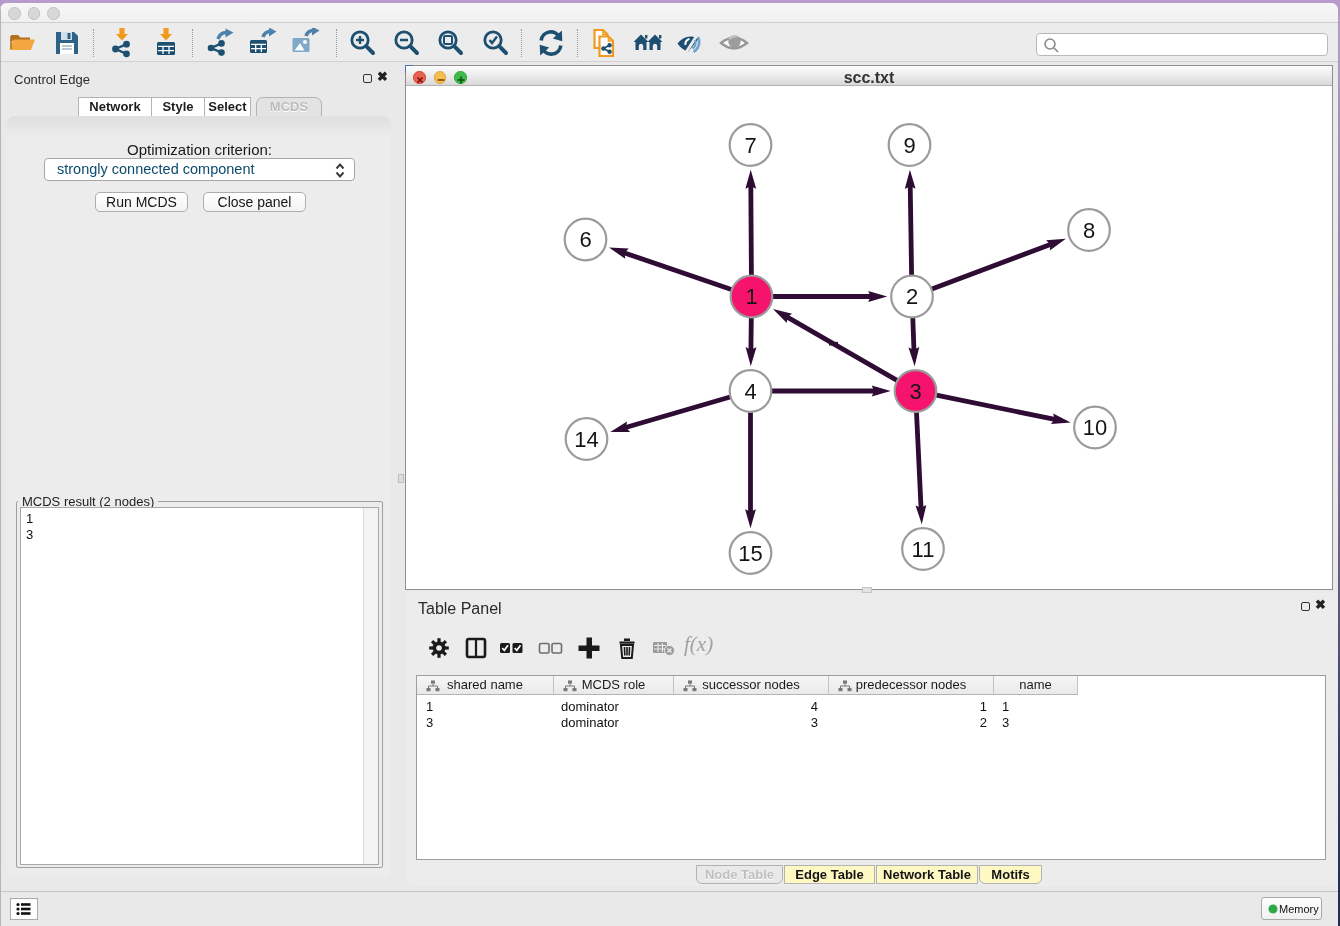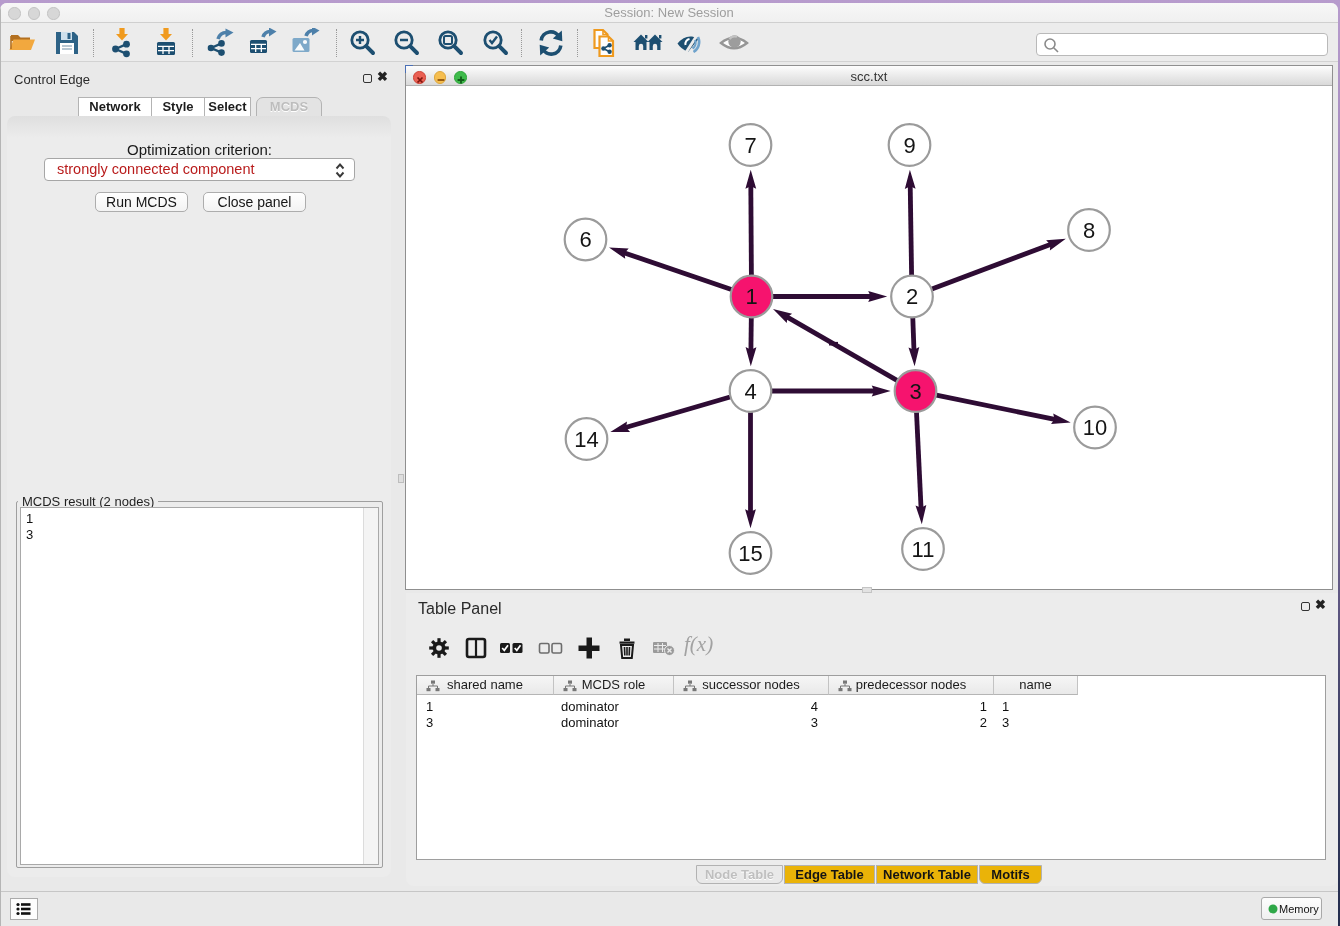--- a/index.html
+++ b/index.html
@@ -15,52 +15,51 @@
 .ticon { top:5px; width:30px; height:30px; }
 #searchbox { left:1036px; top:10px; width:292px; height:23px; background:#fff; border:1px solid #b9b9b9; border-radius:4px; }
 
 #cp-title { left:14px; top:72px; font-size:13px; color:#2a2a2a; }
 .hdr-float { width:9px; height:9px; border:1.5px solid #333; border-radius:2px; background:transparent; }
 .hdr-x { font-size:13px; font-weight:bold; color:#222; }
 .tab { position:absolute; top:97px; height:20px; background:#ffffff; border:1px solid #b3b3b3; font-size:13px; font-weight:bold; color:#1c1c1c; text-align:center; line-height:18px; }
 #cp-content { left:7px; top:116px; width:384px; height:761px; background:#ececec; border-radius:8px; }
 #cp-content-top { left:7px; top:116px; width:384px; height:22px; background:linear-gradient(180deg,#dfdfdf,#ececec); border-radius:8px 8px 0 0; }
 #opt-label { left:8px; top:141px; width:383px; text-align:center; font-size:15px; color:#1a1a1a; }
-#cp-select { left:44px; top:158px; width:311px; height:23px; background:#fff; border:1px solid #a6a6a6; border-radius:4px; font-size:14.5px; color:#b91c1c; line-height:21px; padding-left:12px; }
+#cp-select { left:44px; top:158px; width:311px; height:23px; background:#fff; border:1px solid #a6a6a6; border-radius:4px; font-size:14.5px; color:#0c4a6e; line-height:21px; padding-left:12px; }
 .cp-btn { position:absolute; top:192px; height:20px; background:linear-gradient(180deg,#ffffff,#f3f3f3); border:1px solid #adadad; border-radius:5px; font-size:14px; color:#161616; text-align:center; line-height:18px; }
 #mcds-fs { left:16px; top:501px; width:367px; height:367px; border:1px solid #9f9f9f; border-radius:2px; }
 #mcds-legend { left:18px; top:494px; background:#ececec; padding:0 4px; font-size:13px; color:#1f1f1f; }
 #mcds-list { left:20px; top:507px; width:359px; height:358px; background:#fff; border:1px solid #a9a9a9; font-size:13px; color:#111; }
 #mcds-sb { left:363px; top:508px; width:15px; height:356px; background:#f4f4f4; border-left:1px solid #dcdcdc; }
 
 #netwin { left:405px; top:65px; width:928px; height:525px; border:1px solid #8f8f8f; background:#fff; }
 #netwin-tb { position:absolute; left:0; top:0; width:926px; height:20px; background:linear-gradient(180deg,#fdfdfd,#d9d9d9); border-bottom:1px solid #b2b2b2; }
-#netwin-title { position:absolute; left:0; top:3px; width:926px; text-align:center; font-size:13px; font-weight:normal; color:#333; }
+#netwin-title { position:absolute; left:0; top:3px; width:926px; text-align:center; font-size:16px; font-weight:bold; color:#333; }
 .mac { position:absolute; top:5px; width:12.5px; height:12.5px; border-radius:50%; }
 
 #tablepanel { left:406px; top:593px; width:932px; height:293px; background:#ececec; border-radius:0 0 8px 8px; }
 #tp-title { left:418px; top:600px; font-size:16px; color:#2a2a2a; }
 #tp-table { left:416px; top:675px; width:910px; height:185px; background:#fff; border:1px solid #9e9e9e; }
 .th-cell { position:absolute; top:0; height:19px; box-sizing:border-box; background:linear-gradient(180deg,#f6f6f6,#e9e9e9); border-right:1px solid #c3c3c3; border-bottom:1px solid #b5b5b5; font-size:13px; color:#1b1b1b; text-align:center; line-height:18px; }
 .td { position:absolute; font-size:13px; color:#111; }
-.btab { position:absolute; top:865px; height:19px; background:#eab308; border:1px solid #b2b2b2; font-size:13px; font-weight:bold; color:#141414; text-align:center; line-height:17px; }
+.btab { position:absolute; top:865px; height:19px; background:#fef9c3; border:1px solid #b2b2b2; font-size:13px; font-weight:bold; color:#141414; text-align:center; line-height:17px; }
 
 #statusbar { left:0; top:891px; width:1338px; height:35px; border-top:1px solid #c6c6c6; background:#e9e9e9; }
 #sb-listbtn { left:10px; top:898px; width:28px; height:22px; background:#fdfdfd; border:1px solid #ababab; }
 #memorybtn { left:1261px; top:897px; width:61px; height:23px; background:linear-gradient(180deg,#fdfdfd,#f0f0f0); border:1px solid #a9a9a9; border-radius:3px; font-size:11px; color:#111; }
 </style>
 </head>
 <body>
 <div id="appwin">
     <div id="inner" style="position:absolute;left:0;top:-3px;width:1338px;height:926px;">
   <div id="titlebar" class="abs">
     <div class="tl abs" style="left:8px;"></div>
     <div class="tl abs" style="left:27.5px;"></div>
     <div class="tl abs" style="left:47px;"></div>
-    <div id="apptitle" class="abs">Session: New Session</div>
   </div>
   <div id="toolbar" class="abs">
     <div class="tsep abs" style="left:93px;"></div>
         <div class="tsep abs" style="left:192px;"></div>
         <div class="tsep abs" style="left:336px;"></div>
         <div class="tsep abs" style="left:521px;"></div>
         <div class="tsep abs" style="left:577px;"></div>
         <svg class="ticon abs" style="left:8px;" width="30" height="30" viewBox="0 0 30 30">
           <path d="M3 7 L10 7 L12.5 9.5 L22 9.5 L22 13 L3 13 Z" fill="#b37020"></path>
           <path d="M1.5 22 L5.5 11.5 L27 11.5 L23 22 Z" fill="#f2a83e"></path>

